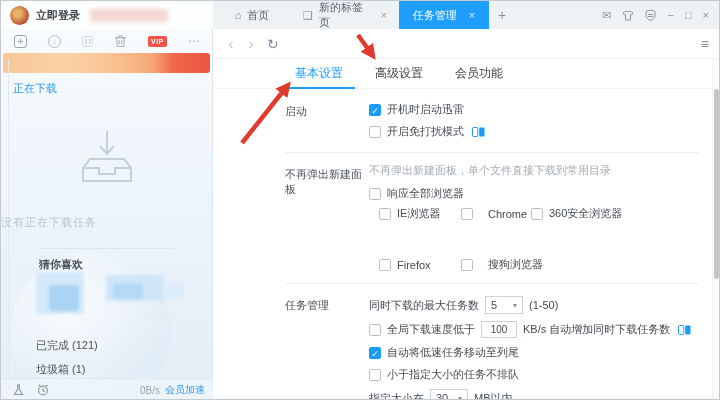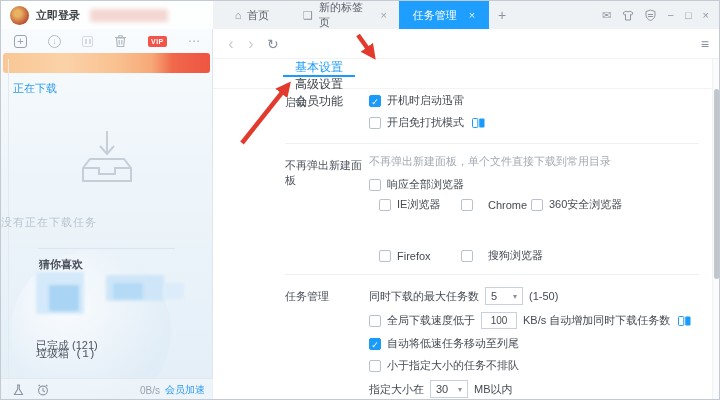--- a/index.html
+++ b/index.html
@@ -52,21 +52,21 @@
   .newtab-btn { width:26px; display:flex; align-items:center; justify-content:center; color:#8a939c; font-size:14px; }
   .wincontrols { margin-left:auto; display:flex; align-items:center; gap:11px; padding-right:12px; color:#8f97a1; }
   .wc { font-size:11px; line-height:1; }
   .navrow { position:absolute; left:0; top:28px; width:508px; height:30px; background:#fff; border-bottom:1px solid #f0f2f4; display:flex; align-items:center; padding:0 12px 0 8px; }
   .nav-arrow { font-size:16px; color:#c6ccd2; width:20px; text-align:center; }
   .refresh { font-size:14px; color:#868f99; margin-left:6px; }
   .menu-btn { margin-left:auto; font-size:14px; color:#868f99; }
 
   
   .settings { position:absolute; left:0; top:58px; width:508px; height:342px; background:#fff; overflow:hidden; }
-  .stabs { height:30px; display:flex; padding-left:66px; border-bottom:1px solid #f2f3f5;flex-direction:column; }
+  .stabs { height:30px; display:flex; padding-left:66px; border-bottom:1px solid #f2f3f5; }
   .stab { width:80px; display:flex; align-items:center; justify-content:center; font-size:12px; color:#3c424a; position:relative; }
   .stab.active { color:#1a9bfa; }
   .stab.active::after { content:""; position:absolute; left:4px; right:4px; bottom:-1px; height:2px; background:#1a9bfa; }
   .sec { display:flex; padding:0 22px 0 72px; font-size:11px; color:#444a52; }
   .slabel { width:84px; flex:none; color:#4a515b; padding-top:2px; }
   .sbody { flex:1; }
   .row { display:flex; align-items:center; gap:6px; margin-bottom:7px; white-space:nowrap; }
   .cb { width:12px; height:12px; border:1px solid #b9c2cc; border-radius:2px; background:#fff; flex:none; }
   .cb.checked { background:#1a9bfa; border-color:#1a9bfa; color:#fff; font-size:9px; line-height:12px; text-align:center; }
   .note { color:#a2aab2; margin:-2px 0 8px 0; }
@@ -134,21 +134,21 @@
     <div class="sb-div"></div>
     <div class="suggest-label">猜你喜欢</div>
 
     <div class="mosaic" style="left:35px; top:271px; width:48px; height:42px; background:#d4e9fa;"></div>
     <div class="mosaic" style="left:48px; top:284px; width:30px; height:26px; background:#a9d4f3;"></div>
     <div class="mosaic" style="left:105px; top:274px; width:58px; height:26px; background:#cfe6f8;"></div>
     <div class="mosaic" style="left:112px; top:282px; width:30px; height:16px; background:#b4daf5;"></div>
     <div class="mosaic" style="left:163px; top:282px; width:20px; height:16px; background:#dcecfa;"></div>
 
     <div class="completed-item" style="top:337px;">已完成 (121)</div>
-    <div class="trash-item" style="top:345px;font-family:Liberation Mono, monospace;">垃圾箱 (1)</div>
+    <div class="trash-item" style="top:361px;">垃圾箱 (1)</div>
 
     <div class="bottombar">
       <div class="bb-icons">
         <span>
           <svg class="lineicon" width="11" height="12" viewBox="0 0 11 12">
               <path d="M4 1 h3 M4.7 1 v4 L1.5 10.5 h8 L6.3 5 v-4" fill="none" stroke="#8d96a0" stroke-width="1.1"></path>
             </svg>
         </span>
         <span>
           <svg class="lineicon" width="12" height="12" viewBox="0 0 12 12">
@@ -206,21 +206,21 @@
       <span class="menu-btn">≡</span>
     </div>
 
     <div class="settings">
       <div class="stabs">
         <div class="stab active">基本设置</div>
         <div class="stab">高级设置</div>
         <div class="stab">会员功能</div>
       </div>
 
-      <div class="sec" style="margin-top:4px;">
+      <div class="sec" style="margin-top:13px;">
         <div class="slabel">启动</div>
         <div class="sbody">
           <div class="row">
             <span class="cb checked">✓</span>
             <span>开机时启动迅雷</span>
           </div>
           <div class="row">
             <span class="cb"></span>
             <span>开启免打扰模式</span>
             <span class="info-icon">

